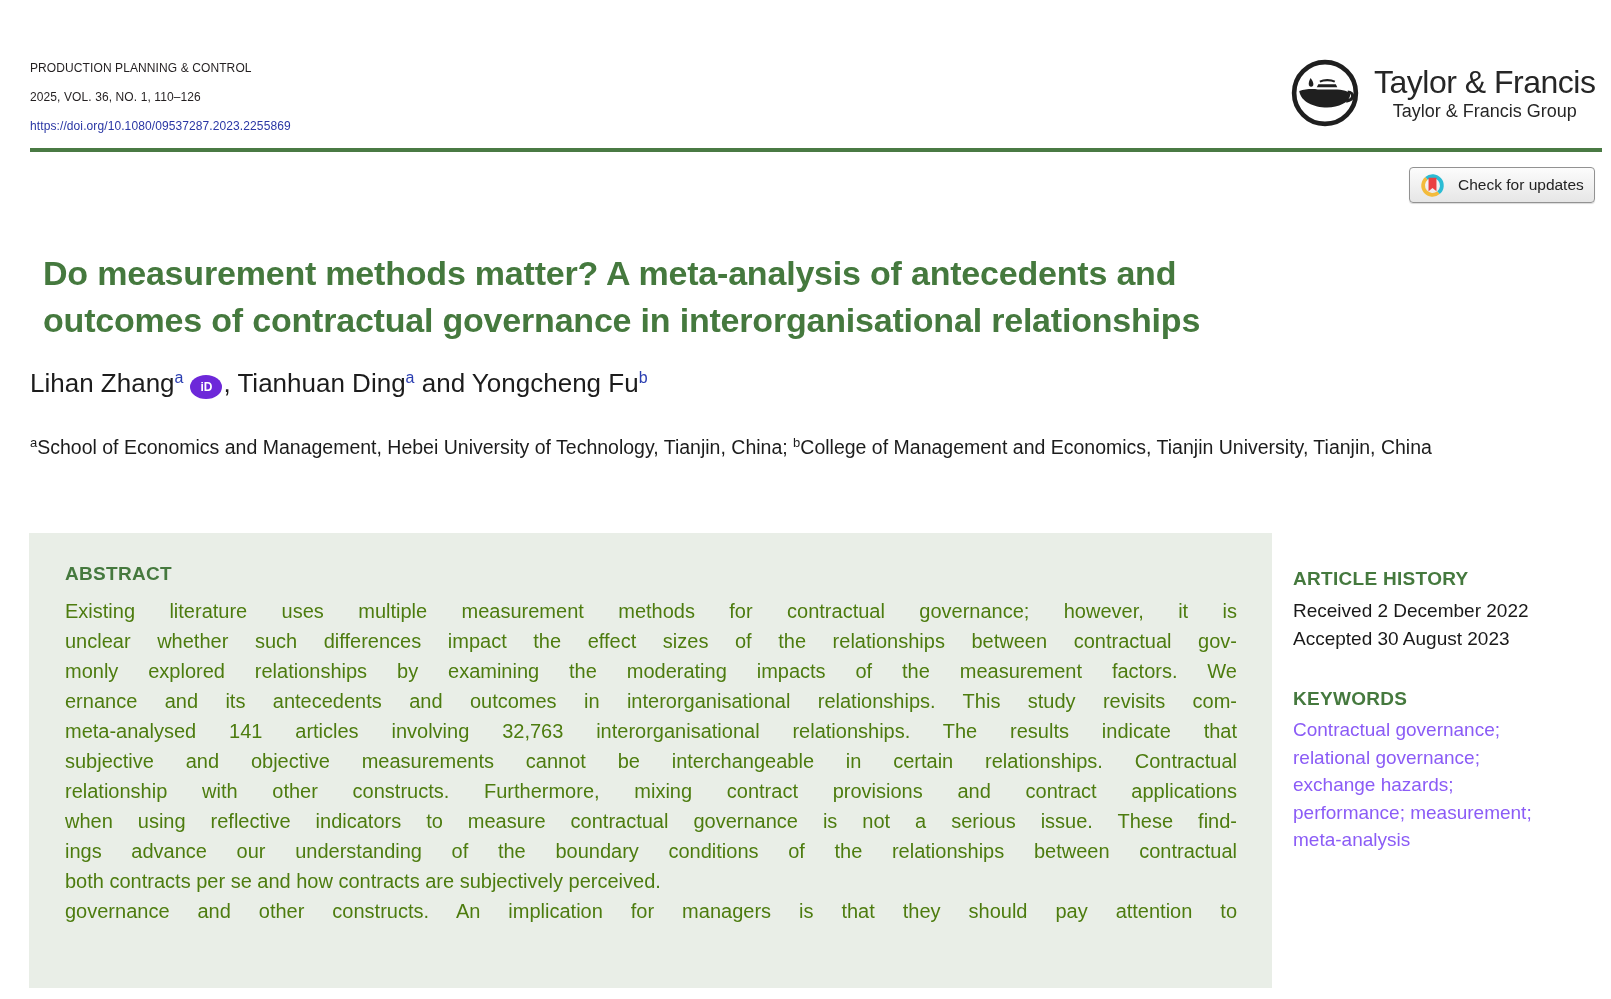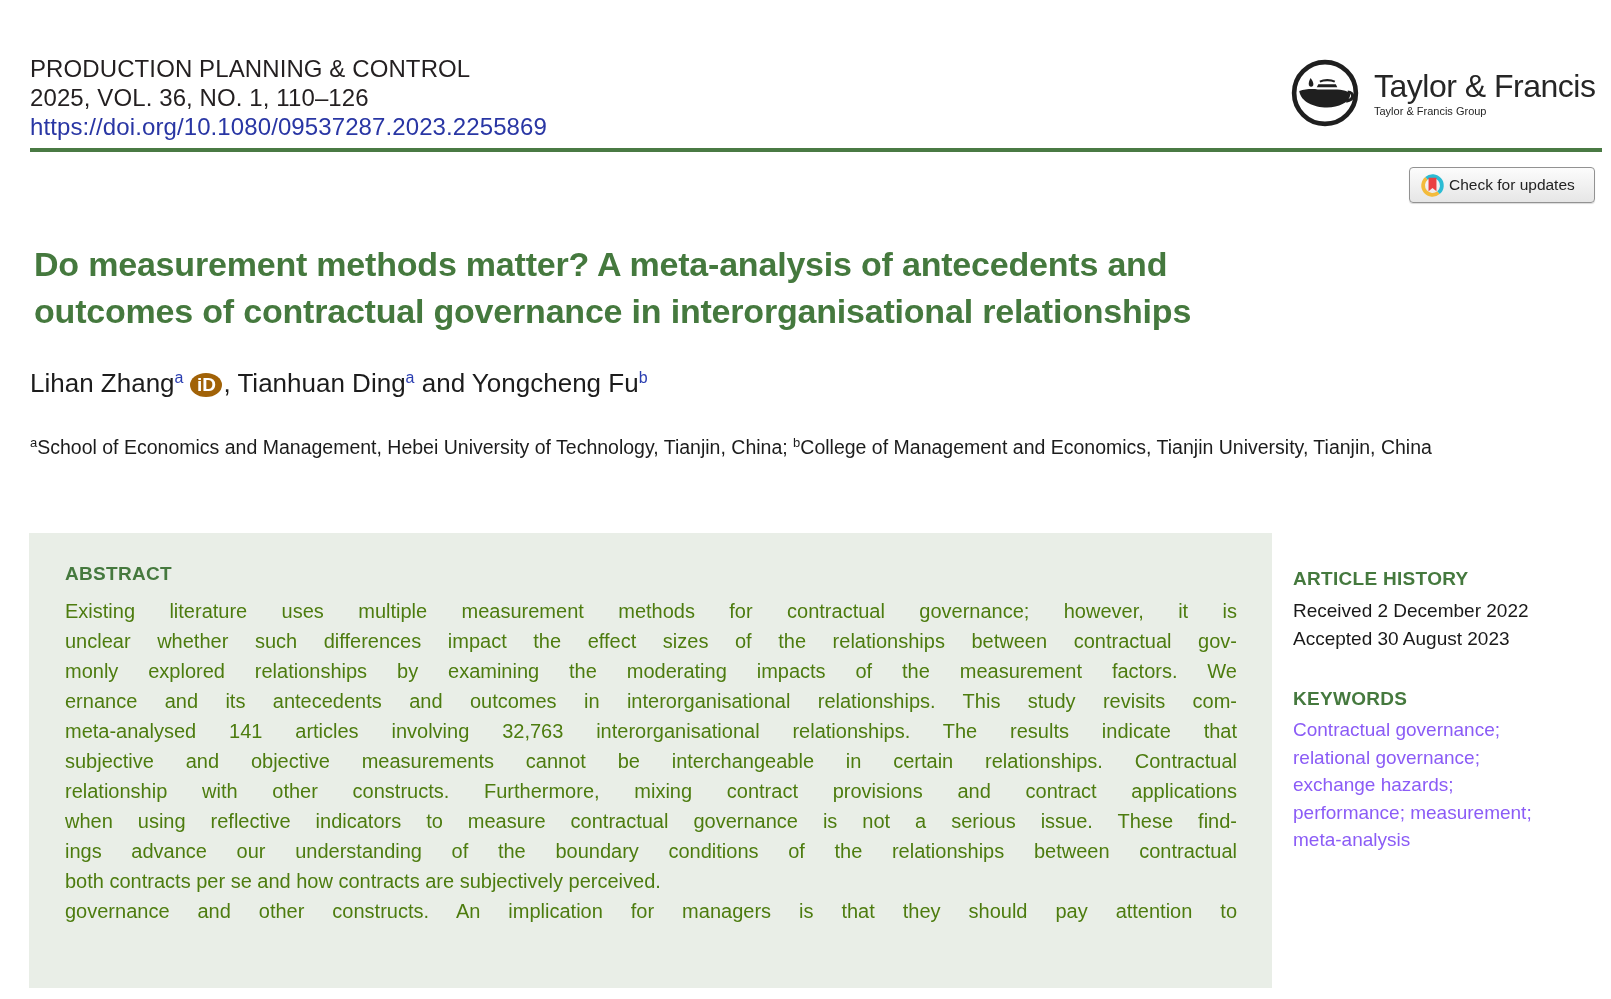--- a/index.html
+++ b/index.html
@@ -2,54 +2,54 @@
 <html><head>
 <meta charset="utf-8">
 <style>
   html,body { margin:0; padding:0; background:#ffffff; }
   .page {
     position:relative; width:1611px; height:999px; background:#ffffff;
     font-family:"Liberation Sans", sans-serif; color:#1c1c1c; overflow:hidden;
   }
 
   
-  .masthead { position:absolute; left:30px; top:54px; font-size:24px; line-height:29px; color:#231f20; letter-spacing:0.1px; }
+  .masthead { position:absolute; left:30px; top:54px; font-size:12px; line-height:29px; color:#231f20; letter-spacing:0.1px; }
   .masthead a { color:#2936a4; text-decoration:none; }
 
   
   .logo { position:absolute; left:1290px; top:58px; display:flex; align-items:center; }
   .logo .lamp { width:70px; height:70px; flex:0 0 auto; }
   .logo .wordmark { margin-left:14px; }
   .logo .tf-name { font-size:32px; color:#262626; letter-spacing:-0.5px; line-height:34px; }
-  .logo .tf-group { font-size:11px; color:#262626; margin-top:2px; }
+  .logo .tf-group { font-size:18px; color:#262626; margin-top:2px;text-align:center; }
 
   
   .rule { position:absolute; left:30px; top:148px; width:1572px; height:4px; background:#4a7a44; }
 
   
   .check-btn {
     position:absolute; left:1409px; top:167px; width:186px; height:36px;
-    display:flex; align-items:center; gap:4px; padding:0 10px; box-sizing:border-box;
+    display:flex; align-items:center; gap:13px; padding:0 10px; box-sizing:border-box;
     background:linear-gradient(#fcfcfc,#e6e6e6); border:1px solid #929292; border-radius:4px;
     box-shadow:0 1px 1px rgba(0,0,0,0.15); cursor:pointer;
   }
   .check-btn svg { width:25px; height:25px; flex:0 0 auto; }
   .check-btn .lbl { font-size:15.5px; color:#232323; white-space:nowrap; }
 
   
-  .title { position:absolute; left:30px; top:237px; margin:4px; font-size:34px; font-weight:bold;
+  .title { position:absolute; left:30px; top:237px; margin:13px; font-size:34px; font-weight:bold;
            color:#45793e; line-height:47px; letter-spacing:-0.2px; }
 
   
   .authors { position:absolute; left:30px; top:368px; margin:0; font-size:26px; color:#1c1c1c; }
   .authors sup { font-size:16px; color:#2a3eb1; vertical-align:9px; }
   .orcid {
     display:inline-flex; align-items:center; justify-content:center;
-    width:32px; height:24px; border-radius:50%; background:#a16207; color:#ffffff;
-    font-size:19px; font-weight:bold; margin:0 1px 0 7px; vertical-align:1px; cursor:pointer;
+    width:32px; height:24px; border-radius:50%; background:#6d28d9; color:#ffffff;
+    font-size:12px; font-weight:bold; margin:0 1px 0 7px; vertical-align:1px; cursor:pointer;
   }
 
   
   .affil { position:absolute; left:30px; top:428px; width:1456px; margin:0;
            font-size:19.5px; line-height:30px; text-align:justify; color:#1c1c1c; }
   .affil sup { font-size:13px; color:#1c1c1c; vertical-align:7px; }
 
   
   .abstract-box { position:absolute; left:29px; top:533px; width:1243px; height:455px;
                   background:#e9eee7; box-sizing:border-box; padding:30px 35px 0 36px; }

